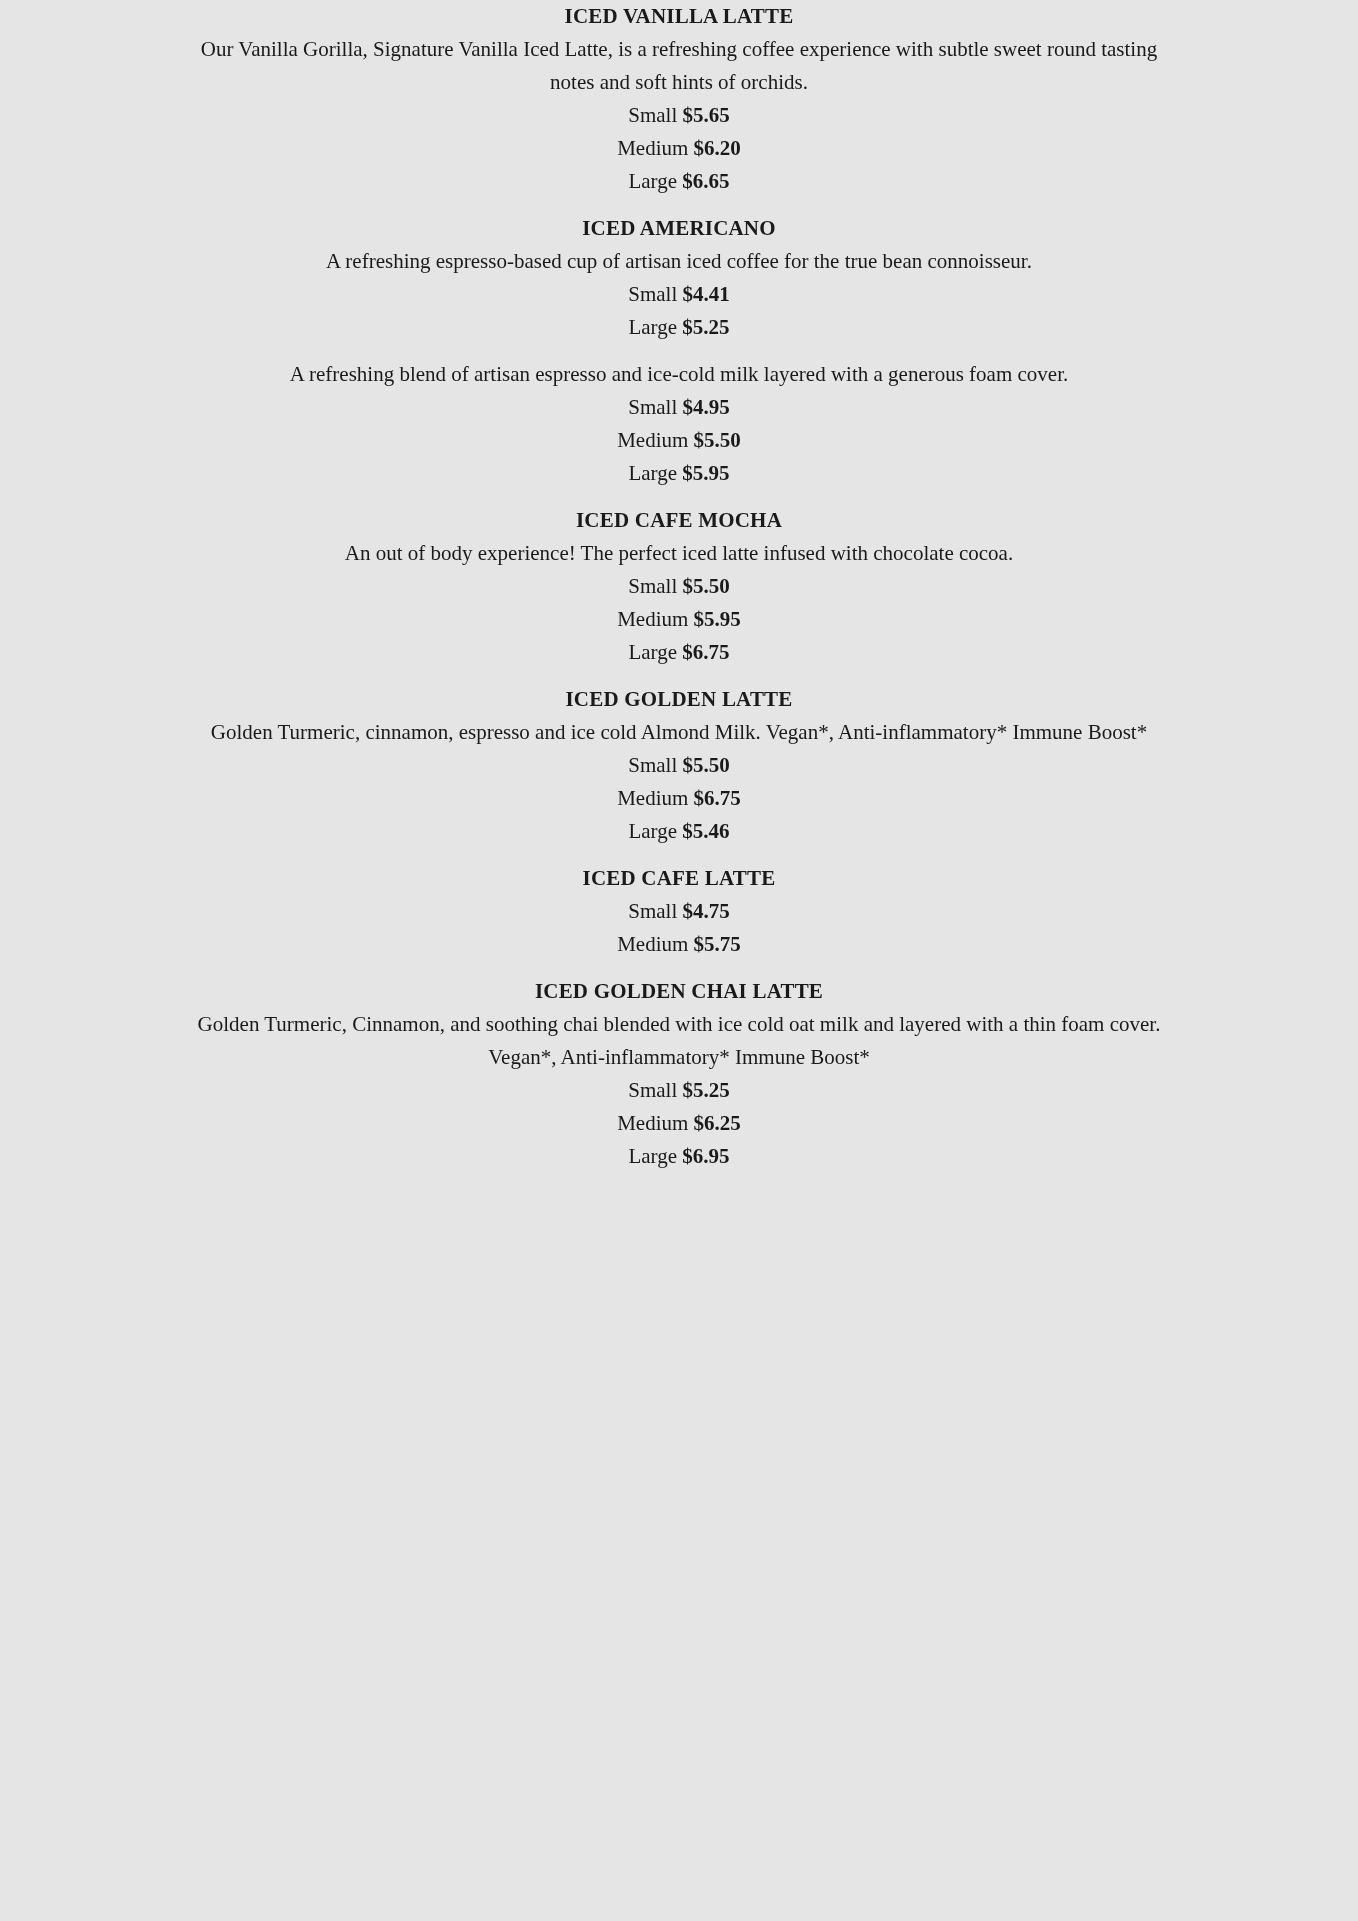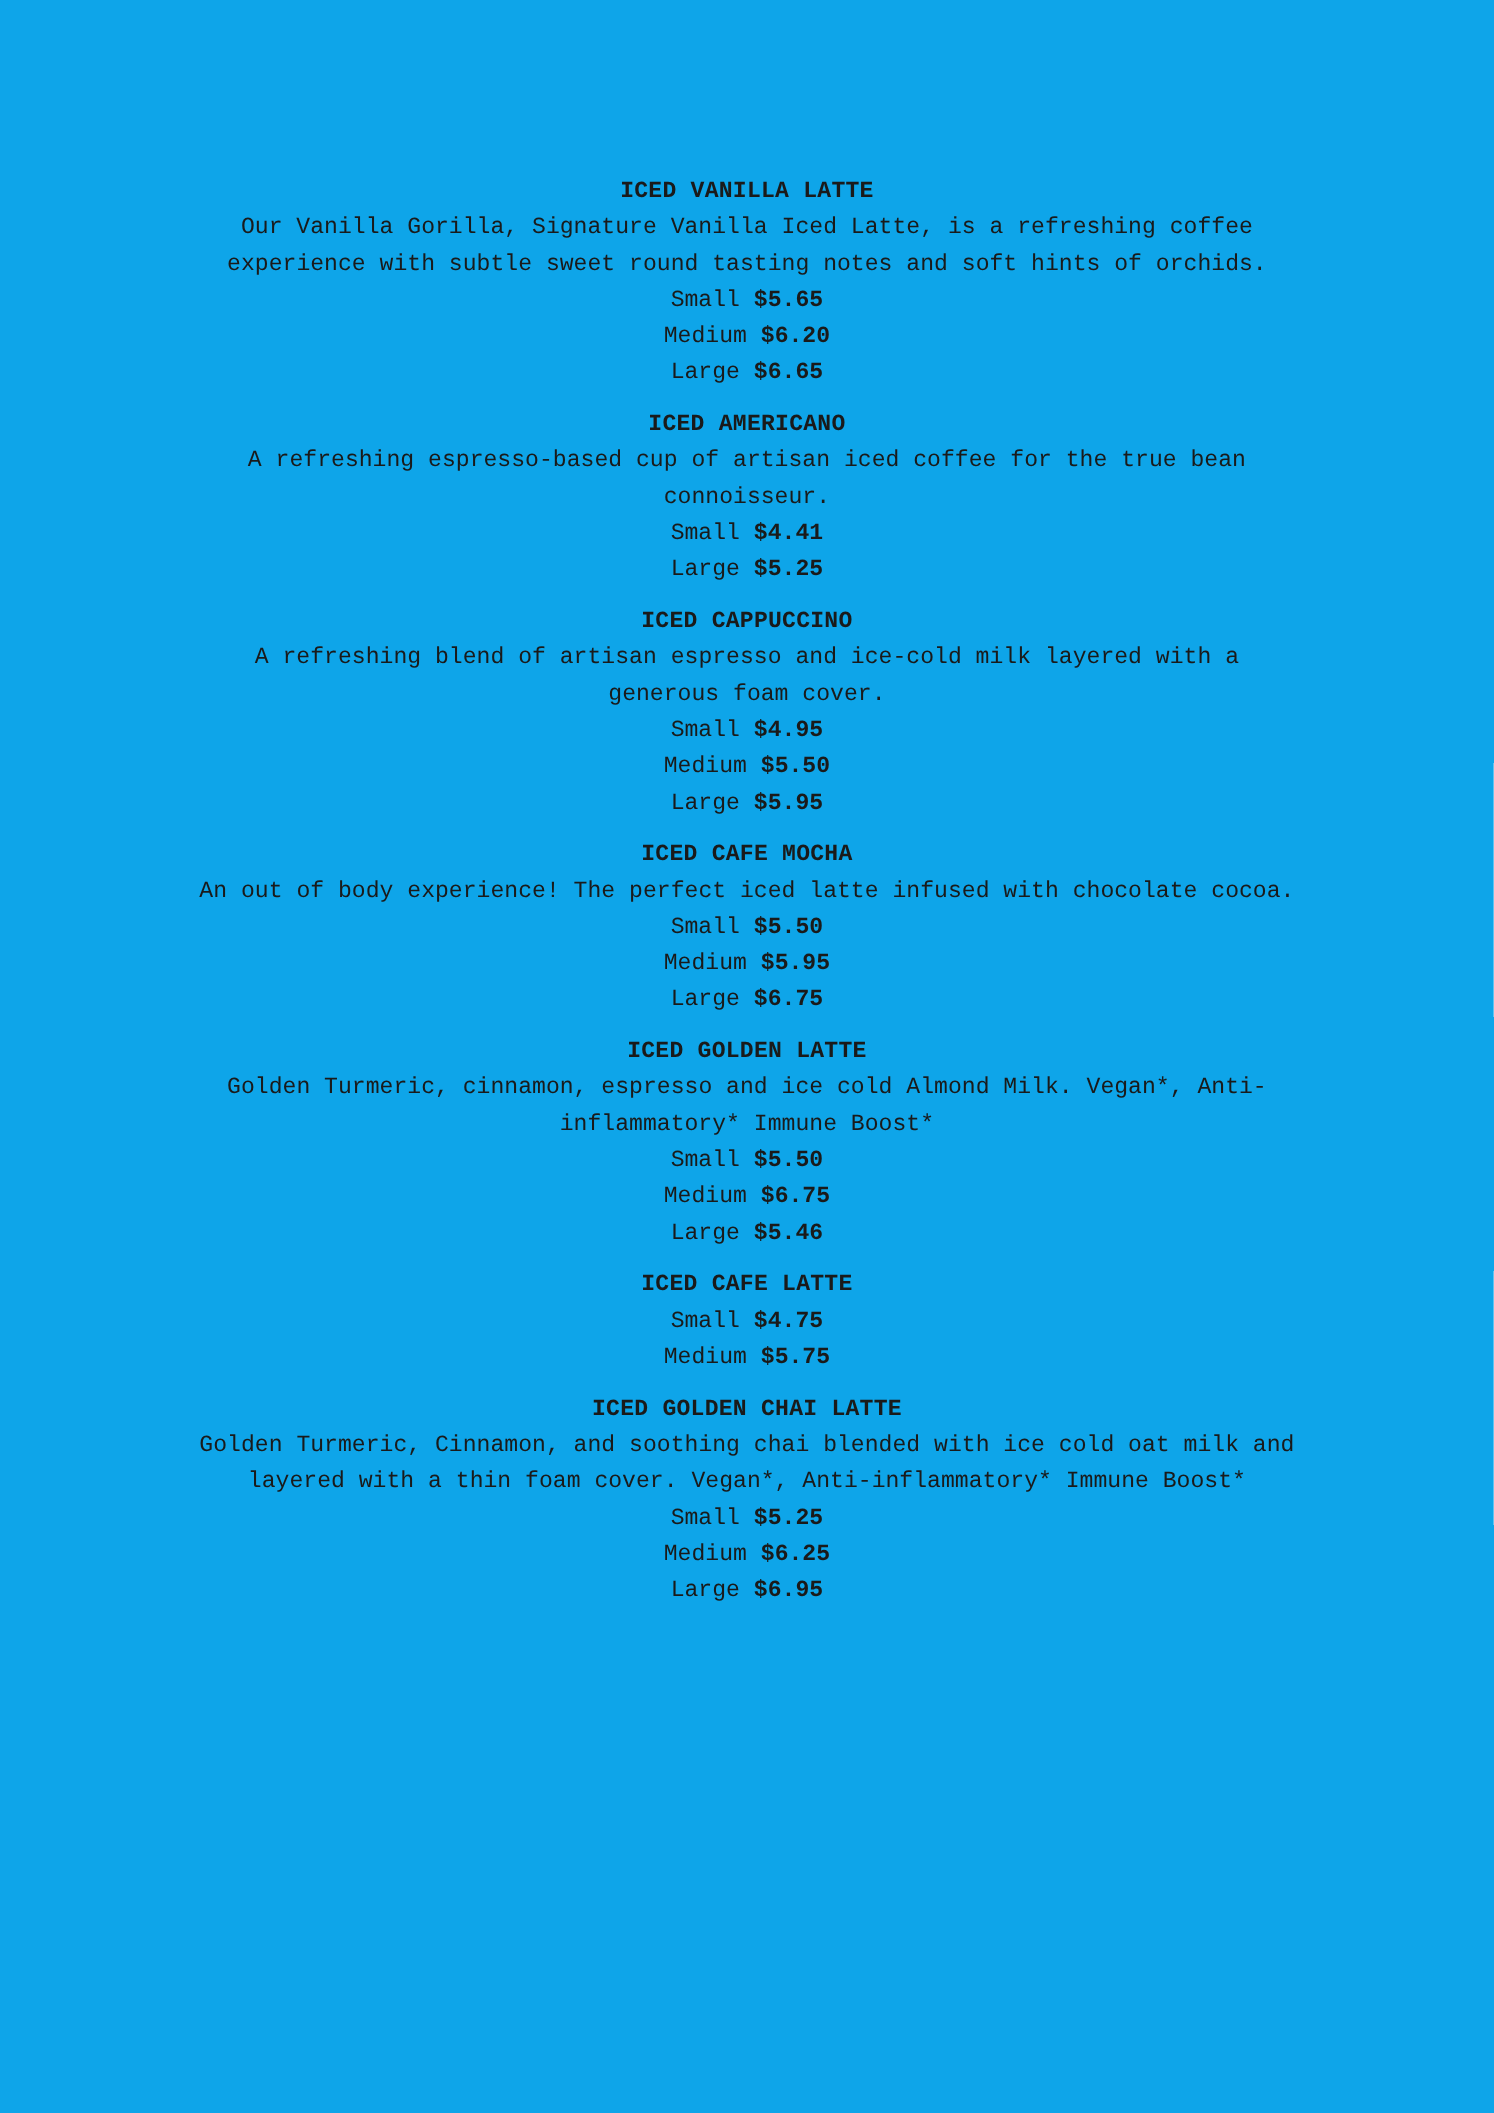--- a/index.html
+++ b/index.html
@@ -4,24 +4,23 @@
 <style>
   html, body {
     margin: 0;
     padding: 0;
     background: #ffffff;
   }
   .page {
     position: relative;
     width: 1358px;
     height: 1921px;
-    background: #0ea5e9;
+    background: #e5e5e5;
     box-sizing: border-box;
-    padding-top: 158px;
-    font-family: Liberation Mono, monospace;
+    font-family: Liberation Serif, serif;
     color: #1a1a1a;
     overflow: hidden;
   }
   .menu {
     width: 1000px;
     margin: 0 auto;
     text-align: center;
     font-size: 21px;
     line-height: 33px;
   }
@@ -56,21 +55,20 @@
         <p class="price-line"><span class="size-label">Medium</span> <span class="price-value">$6.20</span></p>
         <p class="price-line"><span class="size-label">Large</span> <span class="price-value">$6.65</span></p>
       </section>
       <section class="menu-item">
     <h2 class="item-name">ICED AMERICANO</h2>
     <p class="item-description">A refreshing espresso-based cup of artisan iced coffee for the true bean connoisseur.</p>
   <p class="price-line"><span class="size-label">Small</span> <span class="price-value">$4.41</span></p>
         <p class="price-line"><span class="size-label">Large</span> <span class="price-value">$5.25</span></p>
       </section>
       <section class="menu-item">
-    <h2 class="item-name">ICED CAPPUCCINO</h2>
     <p class="item-description">A refreshing blend of artisan espresso and ice-cold milk layered with a generous foam cover.</p>
   <p class="price-line"><span class="size-label">Small</span> <span class="price-value">$4.95</span></p>
         <p class="price-line"><span class="size-label">Medium</span> <span class="price-value">$5.50</span></p>
         <p class="price-line"><span class="size-label">Large</span> <span class="price-value">$5.95</span></p>
       </section>
       <section class="menu-item">
     <h2 class="item-name">ICED CAFE MOCHA</h2>
     <p class="item-description">An out of body experience! The perfect iced latte infused with chocolate cocoa.</p>
   <p class="price-line"><span class="size-label">Small</span> <span class="price-value">$5.50</span></p>
         <p class="price-line"><span class="size-label">Medium</span> <span class="price-value">$5.95</span></p>

